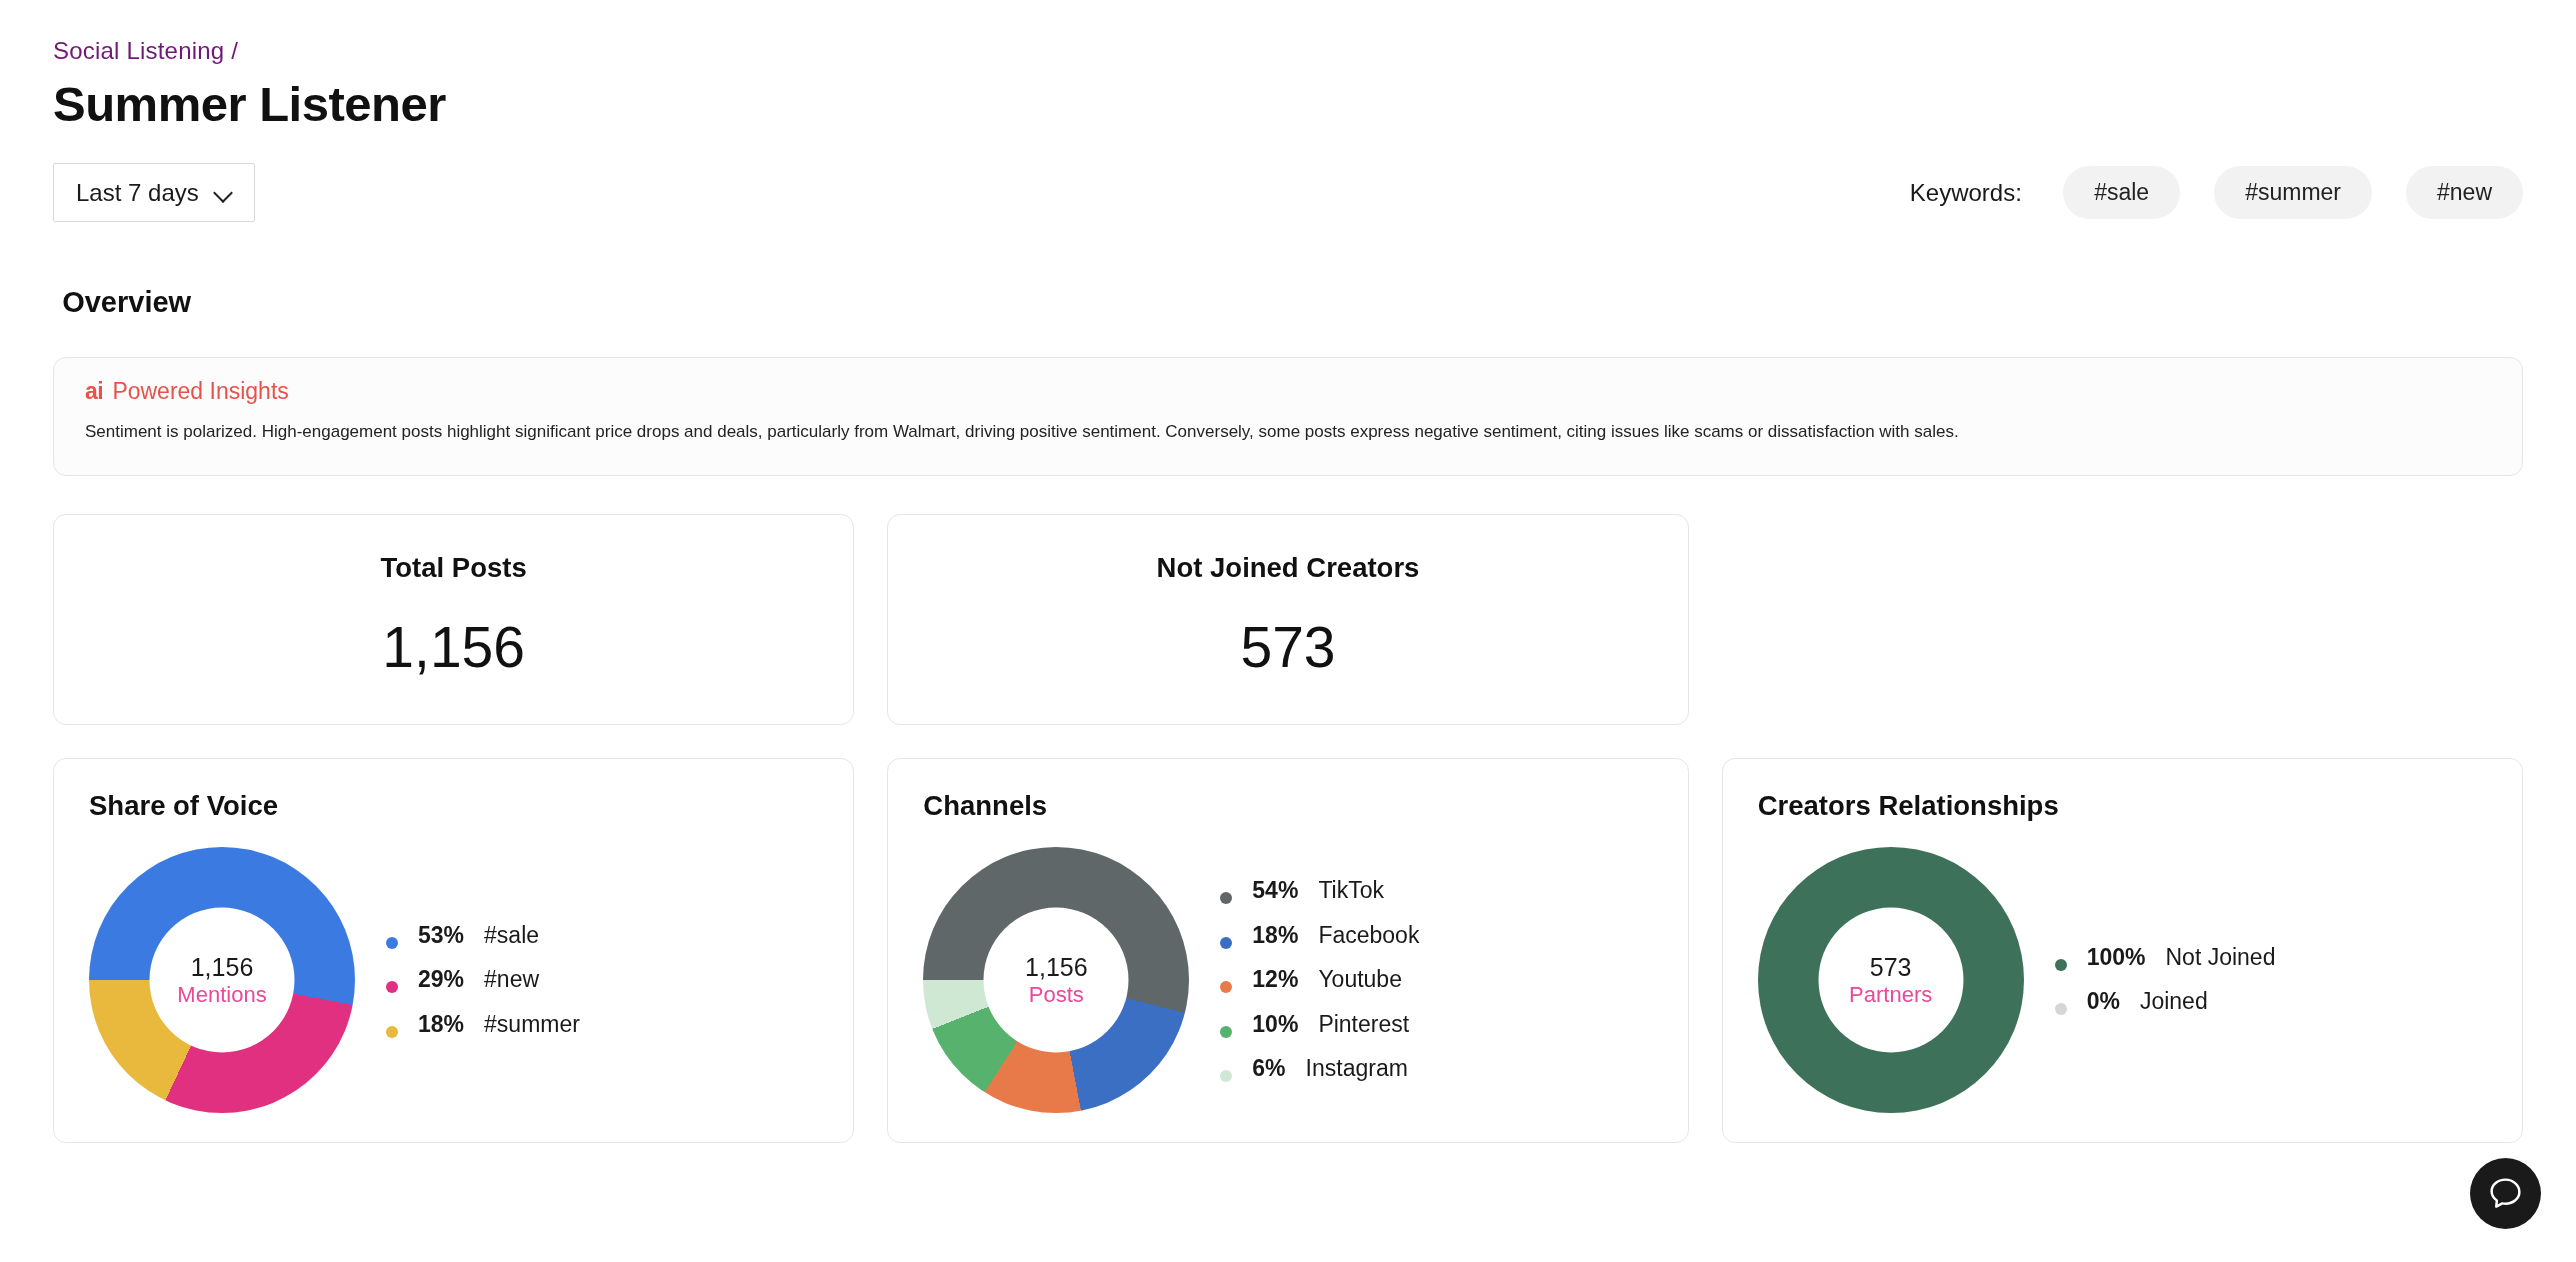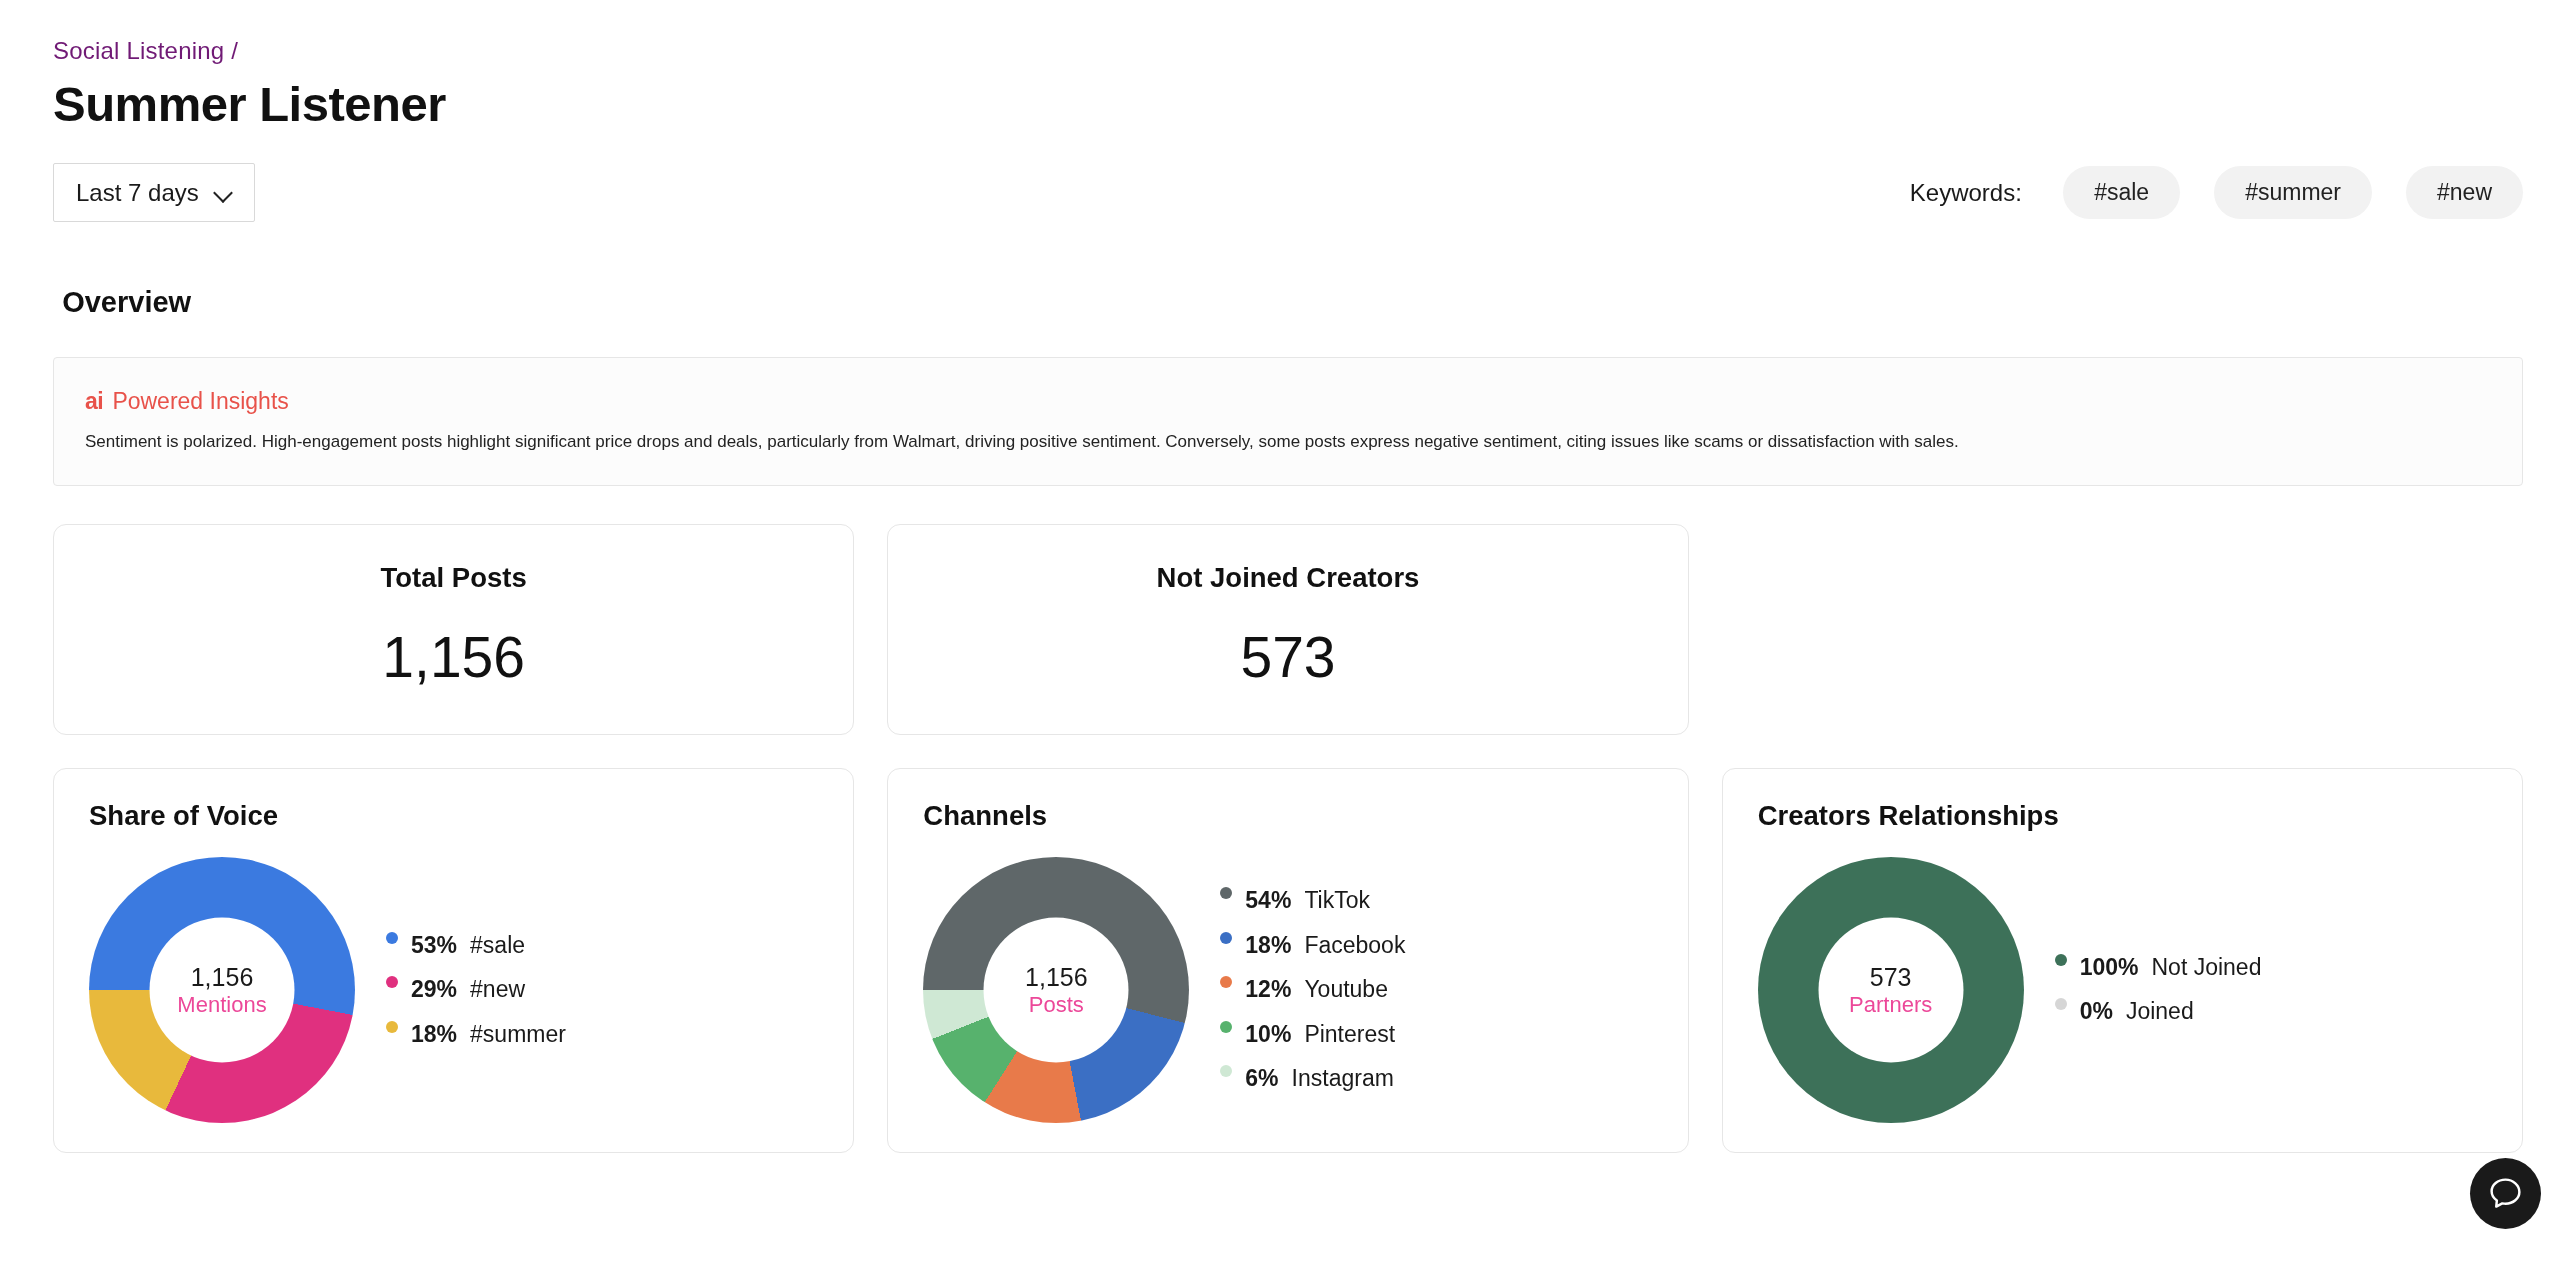--- a/index.html
+++ b/index.html
@@ -94,23 +94,23 @@
   .section-title {
     font-size: 29px;
     font-weight: bold;
     margin: 0 0 38px 9.2px;
     color: #111;
   }
 
   
   .insights {
     border: 0.9px solid #e6e6e6;
-    border-radius: 4px;
+    border-radius: 13px;
     background: #fcfcfc;
-    padding: 30px 31px 31px 31px;
+    padding: 20px 31px 31px 31px;
     margin-bottom: 38px;
   }
   .insights-head {
     display: flex;
     align-items: center;
     gap: 9.2px;
     margin-bottom: 14.7px;
   }
   .ai-mark {
     font-size: 23px;
@@ -204,22 +204,22 @@
     font-size: 22px;
     color: #ec4899;
   }
   .legend {
     display: flex;
     flex-direction: column;
     gap: 17.4px;
   }
   .legend-item {
     display: flex;
-    align-items: flex-start;
-    gap: 13px;
+    align-items: flex-end;
+    gap: 20px;
     font-size: 23px;
     color: #1a1a1a;
     white-space: nowrap;
   }
   .dot {
     width: 12px; height: 12px;
     border-radius: 50%;
     flex: 0 0 12px;
   }
   .legend-pct { font-weight: bold; }

